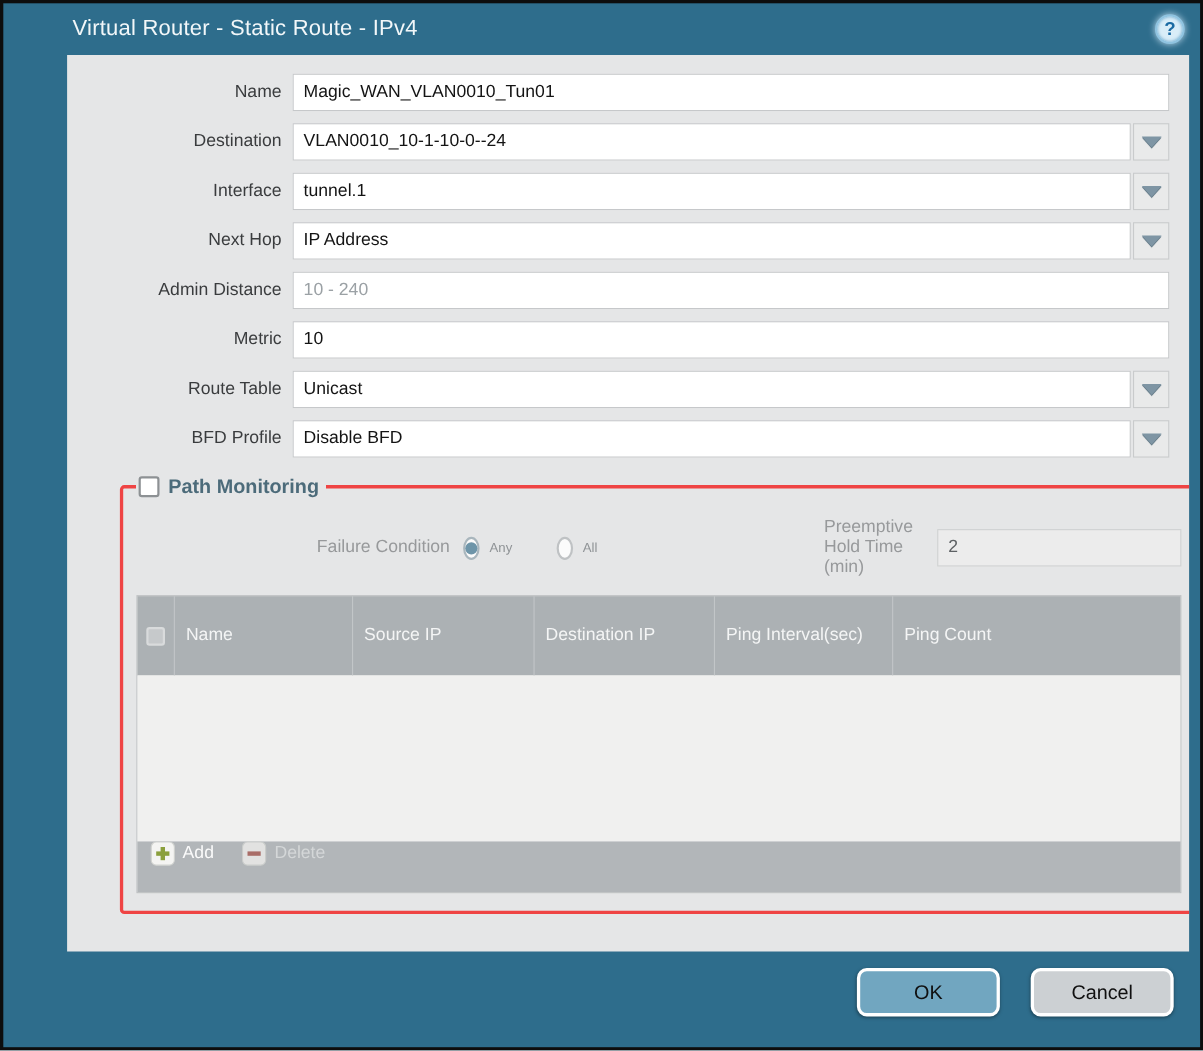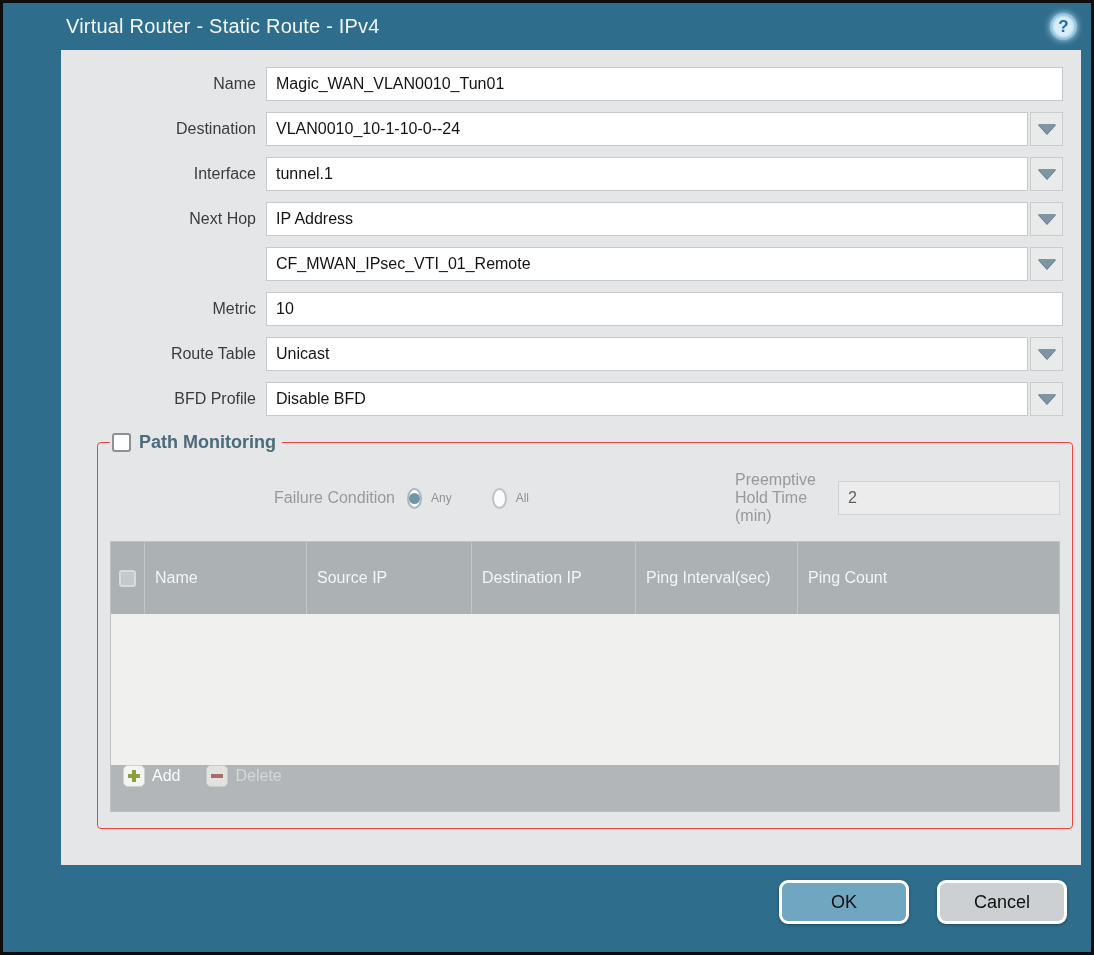--- a/index.html
+++ b/index.html
@@ -65,22 +65,22 @@
   }
   .triangle-down {
     width:0; height:0;
     border-left:9px solid transparent;
     border-right:9px solid transparent;
     border-top:10px solid #7e95a4;
     filter:drop-shadow(0 1px 0 #5e7582);
   }
   
   fieldset.pm {
-    margin:16px 18px 0 36px;
-    border:1px solid #ef4444;
+    margin:16px 18px 0 48px;
+    border:3px solid #ef4444;
     border-radius:4px;
     padding:12px 12px 16px 12px;
     background:transparent;
   }
   legend.pm-legend {
     display:flex; align-items:center; gap:8px;
     padding:0 6px 0 2px; margin-left:0px;
   }
   .checkbox {
     width:19px; height:19px;
@@ -219,30 +219,27 @@
     <div class="form-row">
       <div class="form-label">Next Hop</div>
       <div class="field-wrap">
         <div class="combo-display">IP Address</div>
         <div class="combo-btn">
           <span class="triangle-down"></span>
         </div>
       </div>
     </div>
 
-    <div class="form-row">
-      <div class="form-label"></div>
-      <div class="field-wrap">
-        <div class="combo-display">CF_MWAN_IPsec_VTI_01_Remote</div>
-        <div class="combo-btn">
-          <span class="triangle-down"></span>
-        </div>
-      </div>
-    </div>
-
+
+    <div class="form-row">
+      <div class="form-label">Admin Distance</div>
+      <div class="field-wrap">
+        <input class="text-input" type="text" placeholder="10 - 240" style="">
+      </div>
+    </div>
 
     <div class="form-row">
       <div class="form-label">Metric</div>
       <div class="field-wrap">
         <input class="text-input" type="text" value="10" style="">
       </div>
     </div>
 
     <div class="form-row">
       <div class="form-label">Route Table</div>

